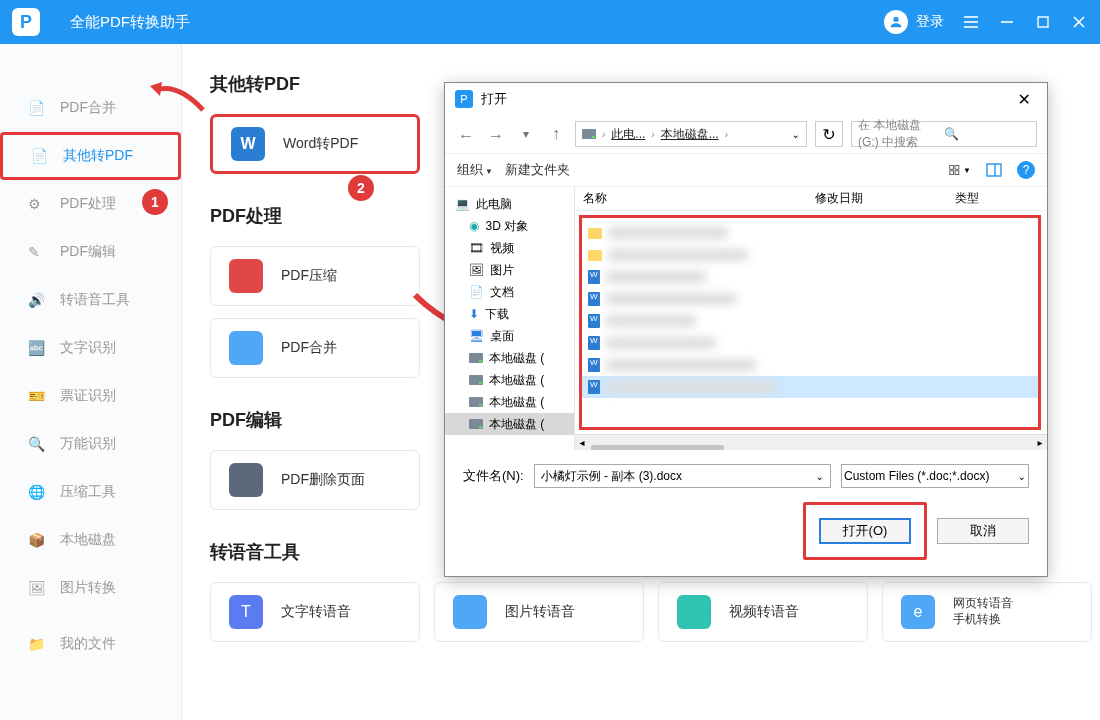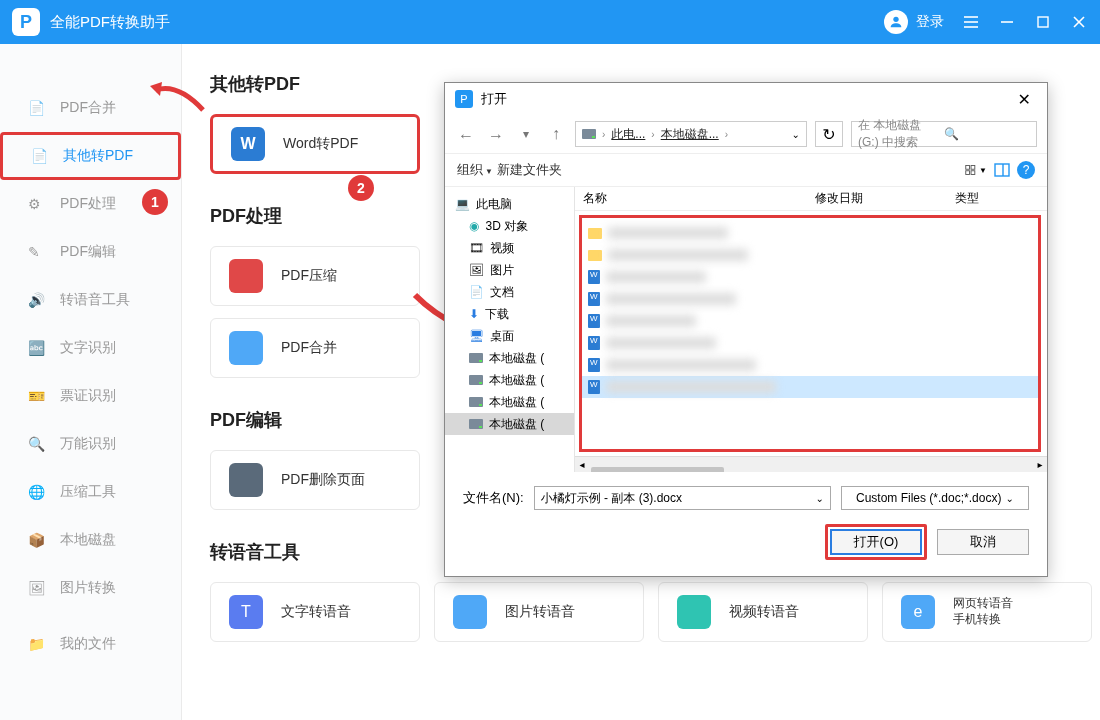--- a/index.html
+++ b/index.html
@@ -1,20 +1,20 @@
 <!DOCTYPE html>
 <html><head>
   <meta charset="utf-8">
   <style>
     * { margin: 0; padding: 0; box-sizing: border-box; font-family: "Microsoft YaHei", sans-serif; }
     body { width: 1100px; height: 720px; overflow: hidden; background: #fff; }
     
     .titlebar { height: 44px; background: #2196f3; display: flex; align-items: center; padding: 0 12px; color: #fff; }
     .app-logo { width: 28px; height: 28px; background: #fff; border-radius: 6px; display: flex; align-items: center; justify-content: center; color: #2196f3; font-weight: bold; font-size: 18px; margin-right: 10px; }
-    .app-title { font-size: 15px; flex: 1; }
+    .app-title { font-size: 15px; flex: 1; margin-left: 20px; }
     .tb-right { display: flex; align-items: center; gap: 18px; }
     .avatar { width: 24px; height: 24px; border-radius: 50%; background: #fff; display: flex; align-items: center; justify-content: center; }
     .avatar svg { width: 16px; height: 16px; }
     .login-text { font-size: 14px; }
     .win-btn { width: 18px; height: 18px; display: flex; align-items: center; justify-content: center; cursor: pointer; }
     
     .main { display: flex; height: calc(720px - 44px); }
     .sidebar { width: 182px; background: #fafbfc; border-right: 1px solid #eaeaea; padding-top: 40px; overflow: hidden; position: relative; }
     .side-item { height: 48px; display: flex; align-items: center; padding-left: 28px; color: #999; font-size: 14px; cursor: pointer; gap: 12px; }
     .side-item.active { color: #2196f3; }
@@ -38,21 +38,21 @@
     .dlg-title .spacer { flex: 1; }
     .dlg-close { cursor: pointer; font-size: 16px; padding: 0 6px; }
     .dlg-nav { height: 38px; display: flex; align-items: center; padding: 0 10px; gap: 8px; }
     .nav-arrow { width: 22px; text-align: center; color: #777; cursor: pointer; font-size: 16px; }
     .path-box { flex: 1; height: 26px; border: 1px solid #ccc; display: flex; align-items: center; padding: 0 6px; font-size: 12px; gap: 6px; }
     .path-seg { color: #222; text-decoration: underline; }
     .path-chev { color: #888; font-size: 10px; }
     .refresh-box { width: 28px; height: 26px; border: 1px solid #ccc; display: flex; align-items: center; justify-content: center; cursor: pointer; }
     .search-box { width: 186px; height: 26px; border: 1px solid #ccc; display: flex; align-items: center; padding: 0 6px; font-size: 12px; color: #888; }
     .search-box span { flex: 1; }
-    .dlg-toolbar { height: 34px; display: flex; align-items: center; padding: 0 12px; gap: 4px; font-size: 13px; border-top: 1px solid #eee; border-bottom: 1px solid #eee; }
+    .dlg-toolbar { height: 34px; display: flex; align-items: center; padding: 0 12px; gap: 12px; font-size: 13px; border-top: 1px solid #eee; border-bottom: 1px solid #eee; }
     .tb-item { cursor: pointer; color: #333; }
     .tb-item .drop { font-size: 8px; margin-left: 2px; }
     .tb-spacer { flex: 1; }
     .tb-icon { width: 22px; height: 22px; display: flex; align-items: center; justify-content: center; cursor: pointer; }
     .help-icon { width: 18px; height: 18px; border-radius: 50%; background: #2196f3; color: #fff; font-size: 12px; display: flex; align-items: center; justify-content: center; }
     
     .dlg-body { flex: 1; display: flex; overflow: hidden; }
     .tree { width: 130px; border-right: 1px solid #e4e4e4; padding: 6px 0; font-size: 12px; overflow: hidden; }
     .tree-item { height: 22px; display: flex; align-items: center; padding-left: 10px; gap: 6px; cursor: pointer; white-space: nowrap; }
     .tree-item.sub { padding-left: 24px; }
@@ -67,25 +67,25 @@
     .fl-row.sel { background: #cde8ff; }
     .blur { filter: blur(4px); color: #666; background: #ddd; border-radius: 2px; display: inline-block; height: 12px; }
     .fl-scroll { height: 16px; background: #f0f0f0; border-top: 1px solid #ddd; display: flex; align-items: center; }
     .fl-scroll .sb { flex: 1; position: relative; }
     .fl-scroll .sb::after { content: ''; position: absolute; left: 2px; top: 2px; height: 10px; width: 30%; background: #c4c4c4; border-radius: 2px; }
     
     .dlg-foot { padding: 14px 18px 16px; }
     .fn-row { display: flex; align-items: center; gap: 10px; margin-bottom: 14px; }
     .fn-label { font-size: 13px; }
     .fn-input { flex: 1; height: 24px; border: 1px solid #aaa; padding: 0 6px; font-size: 12px; display: flex; align-items: center; justify-content: space-between; }
-    .fn-filter { width: 188px; height: 24px; border: 1px solid #aaa; padding: 0 14px; font-size: 12px; display: flex; align-items: center; justify-content: space-between; }
+    .fn-filter { width: 188px; height: 24px; border: 1px solid #aaa; padding: 0 2px; font-size: 12px; display: flex; align-items: center; justify-content: space-between; }
     .btn-row { display: flex; justify-content: flex-end; gap: 10px; align-items: center; }
     .dlg-btn { width: 92px; height: 26px; border: 1px solid #aaa; background: #f5f5f5; font-size: 13px; cursor: pointer; }
     .dlg-btn.primary { border: 2px solid #2a7de1; }
-    .btn-highlight { border: 3px solid #e03a3a; padding: 2px; border-radius: 2px; }
+    .btn-highlight { border: 3px solid #e03a3a; padding: 13px; border-radius: 2px; }
     
     .drive-ico { width: 14px; height: 10px; background: #7a8a99; border-radius: 1px; display: inline-block; position: relative; }
     .drive-ico::after { content: ''; position: absolute; bottom: 1px; right: 1px; width: 3px; height: 2px; background: #5ae05a; }
     .folder-ico { width: 14px; height: 11px; background: #ffd768; border-radius: 1px; display: inline-block; }
     .doc-ico { width: 12px; height: 14px; background: #2b7cd3; border-radius: 1px; display: inline-block; position: relative; }
     .doc-ico::after { content: 'W'; position: absolute; color: #fff; font-size: 8px; left: 2px; top: 0; }
   </style>
 </head>
 <body>
 

